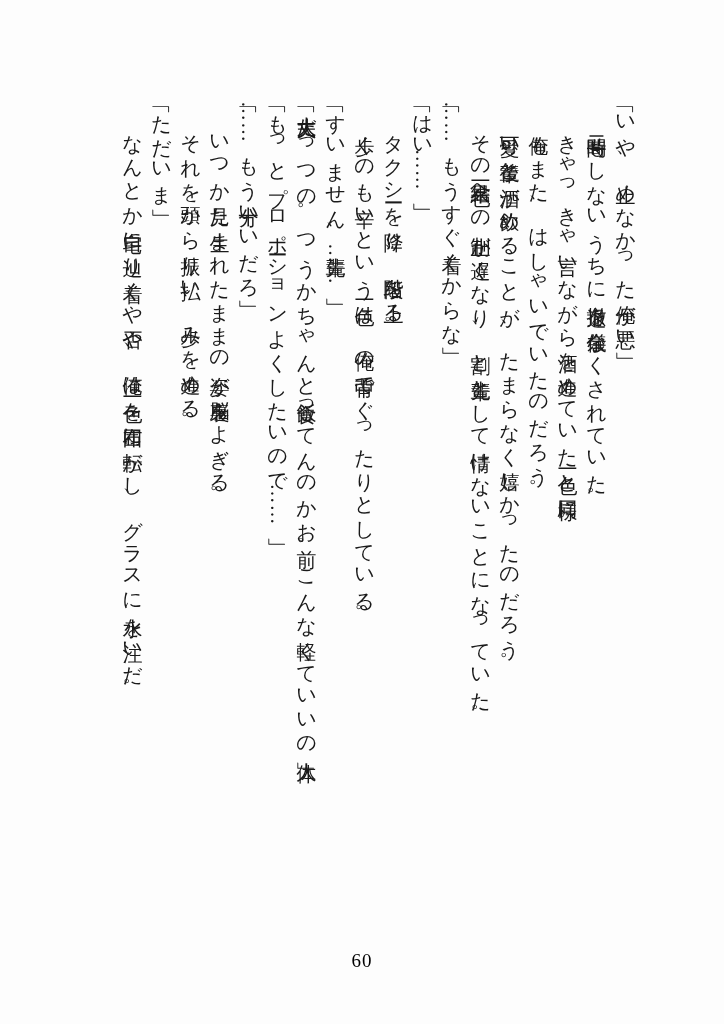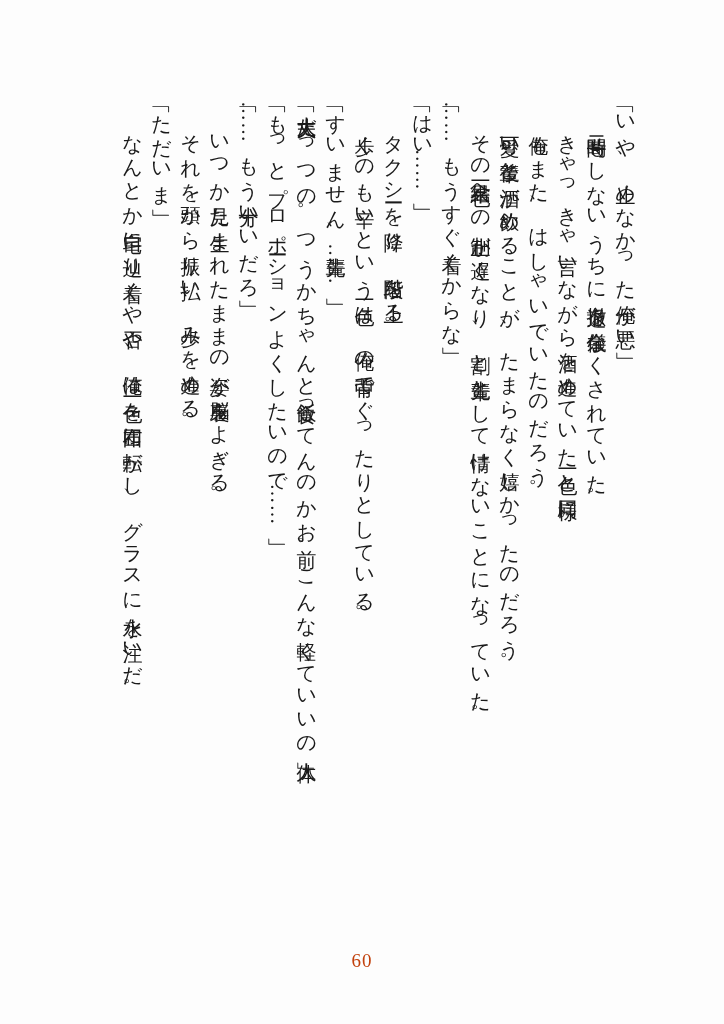--- a/index.html
+++ b/index.html
@@ -36,21 +36,21 @@
     text-indent: 21px;
   }
   .page-number {
     position: absolute;
     bottom: 52px;
     left: 0;
     width: 100%;
     text-align: center;
     font-size: 19px;
     letter-spacing: 1px;
-    color: #c2410c;
+    color: #000000;
   }
 </style>
 </head>
 <body>
 
 <div class="page">
   <div class="text-block">
     <p class="tcol">「いや、止めなかった俺が悪い」</p>
     <p class="tcol indent">二時間もしないうちに撤退を余儀なくされていた。</p>
     <p class="tcol indent">きゃっきゃ言いながら酒を進めていた一色と同様に。</p>

